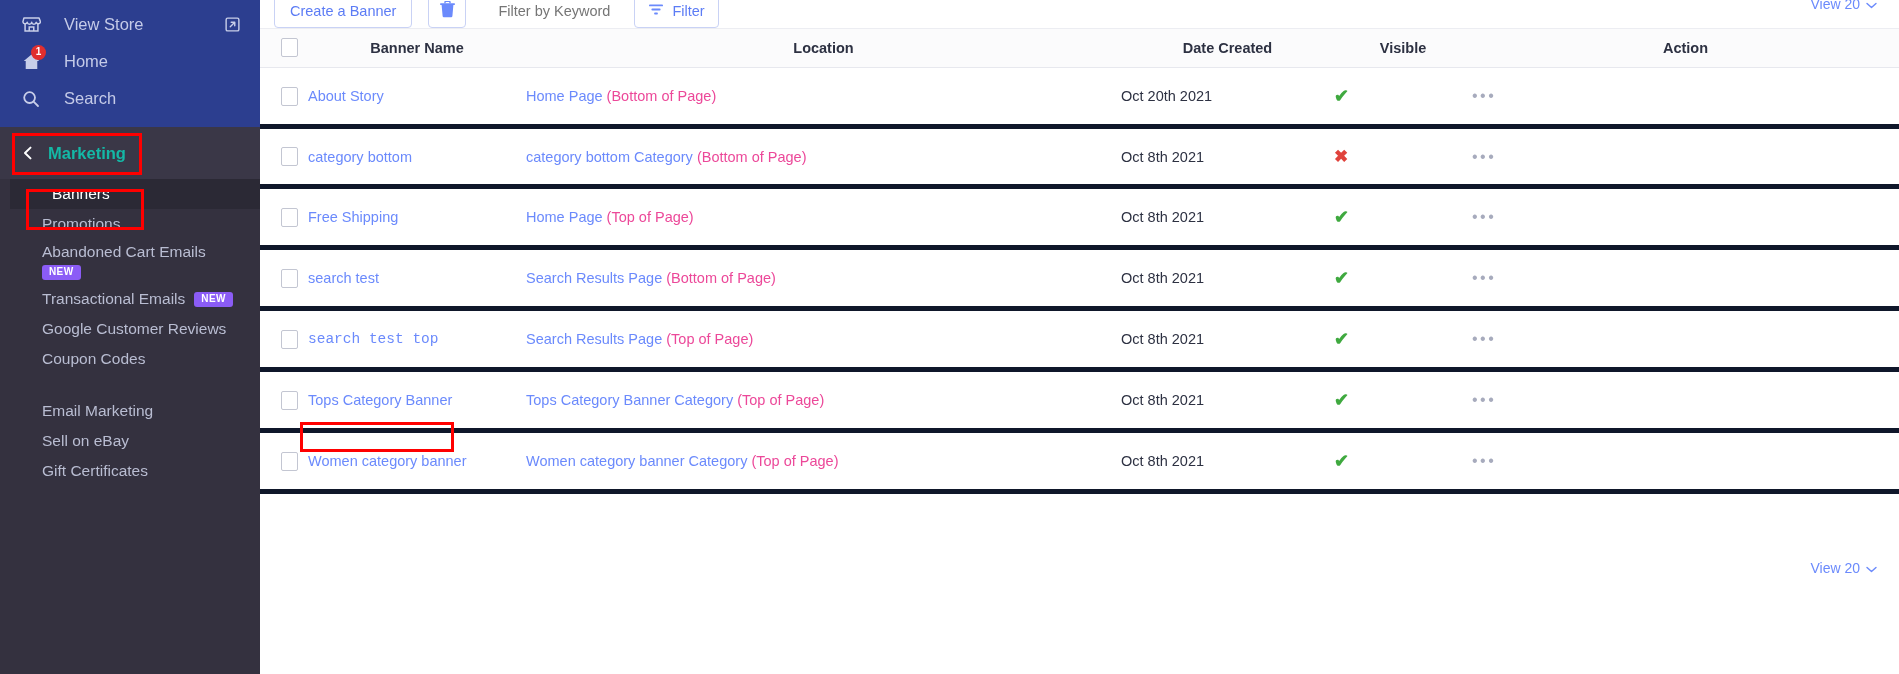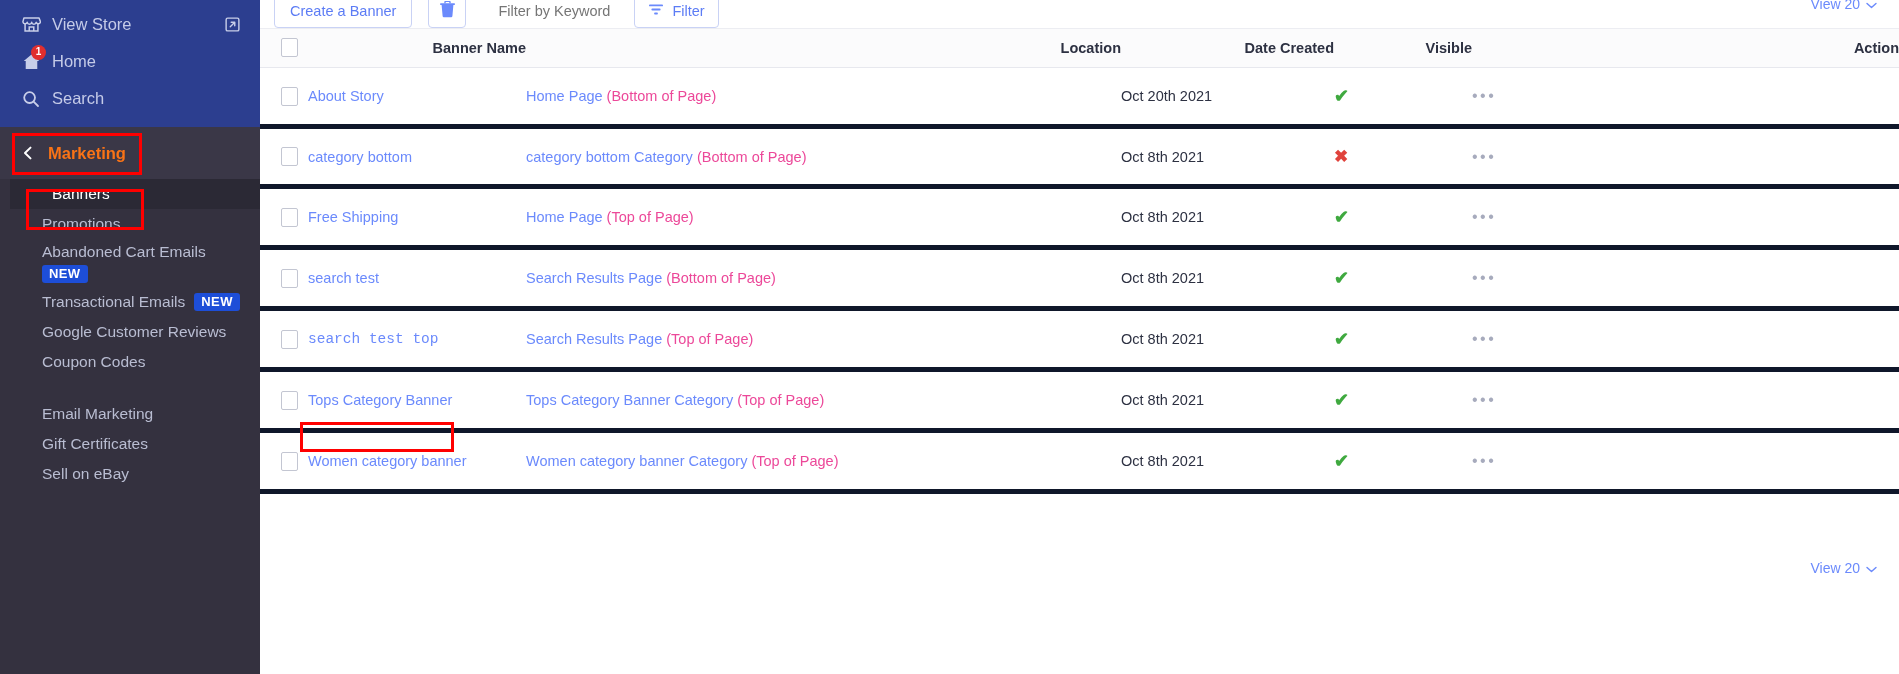--- a/index.html
+++ b/index.html
@@ -30,40 +30,40 @@
     font-size: 16.5px;
     cursor: pointer;
     position: relative;
   }
   .side-link .ico {
     width: 26px; flex: 0 0 26px;
     display: flex; align-items: center; justify-content: flex-start;
     color: #c8cee9;
     position: relative;
   }
-  .side-link .lbl { margin-left: 4px; }
+  .side-link .lbl { margin-left: 16px; }
   .ext-ico { margin-left: auto; color: #c8cee9; display:flex; }
   .badge-dot {
     position: absolute;
     top: -8px; left: 9px;
     background: #e02e2e;
     color: #fff;
     font-size: 10px;
     font-weight: bold;
     border-radius: 50%;
     width: 15px; height: 15px;
     display: flex; align-items: center; justify-content: center;
     line-height: 1;
   }
 
   .marketing-row {
     display: flex; align-items: center;
     height: 52px;
     padding-left: 22px;
-    color: #f97316;
+    color: #14b8a6;
     font-size: 16.5px;
     font-weight: bold;
     background: #3a3747;
     cursor: pointer;
   }
   .marketing-row .chev { margin-right: 14px; display: flex; }
 
   .nav-item {
     display: flex; align-items: center; flex-wrap: wrap;
     min-height: 30px;
@@ -71,23 +71,23 @@
     color: #b9bdd2;
     font-size: 15.5px;
     cursor: pointer;
   }
   .nav-item.active {
     background: #2b2935;
     color: #ffffff;
     margin-left: 10px;
   }
   .nav-item .new-badge {
-    background: #1d4ed8;
+    background: #8b5cf6;
     color: #ffffff;
-    font-size: 13px;
+    font-size: 10px;
     font-weight: bold;
     border-radius: 3px;
     padding: 2px 7px 3px;
     letter-spacing: .4px;
     margin-left: 9px;
     line-height: 1;
   }
   .nav-item.stacked { flex-direction: column; align-items: flex-start; }
   .nav-item.stacked .new-badge { margin-left: 0; margin-top: 4px; }
   .nav-gap { height: 22px; }
@@ -166,21 +166,21 @@
   .view-sel-bottom {
     display: flex; align-items: center; justify-content: flex-end; gap: 6px;
     color: #6b8afc; font-size: 14px; cursor: pointer;
     padding: 16px 22px 0 0;
   }
 
   
   .table-wrap { padding: 0 0 0 0; background:#fff; }
   table { border-collapse: collapse; width: 100%; table-layout: fixed; }
   th {
-    text-align: right;
+    text-align: center;
     font-size: 14.5px;
     font-weight: bold;
     color: #2d3142;
     padding: 9px 0 10px 0;
     background: #fbfbfc;
     border-bottom: 1px solid #e7e8ee;
     white-space: nowrap;
   }
   td {
     padding: 17px 0 17px 0;
@@ -287,24 +287,24 @@
       <span>Google Customer Reviews</span>
     </div>
     <div class="nav-item">
       <span>Coupon Codes</span>
     </div>
     <div class="nav-gap"></div>
     <div class="nav-item">
       <span>Email Marketing</span>
     </div>
     <div class="nav-item">
+      <span>Sell on eBay</span>
+    </div>
+    <div class="nav-item">
       <span>Gift Certificates</span>
-    </div>
-    <div class="nav-item">
-      <span>Sell on eBay</span>
     </div>
 
     <div class="hl-box" style="left:12px; top:133px; width:130px; height:42px;"></div>
     <div class="hl-box" style="left:26px; top:189px; width:118px; height:41px;"></div>
   </nav>
 
   <main class="main">
 
     <div class="toolbar">
       <button class="btn-outline">Create a Banner</button>

